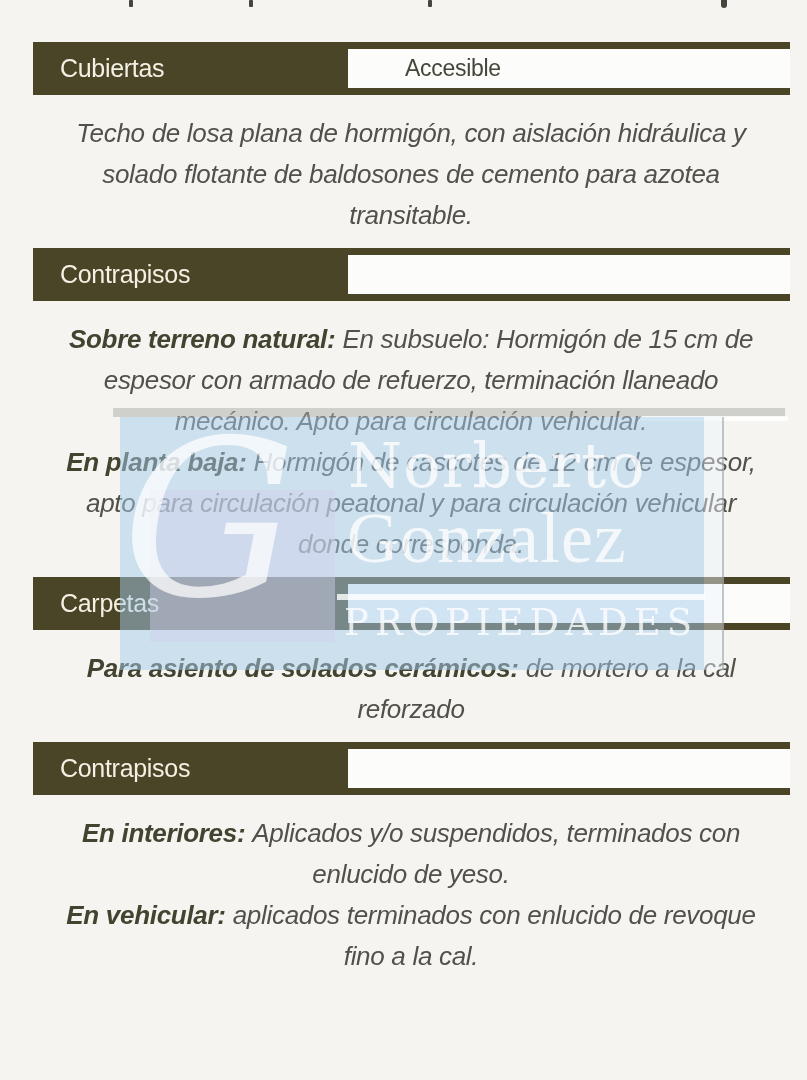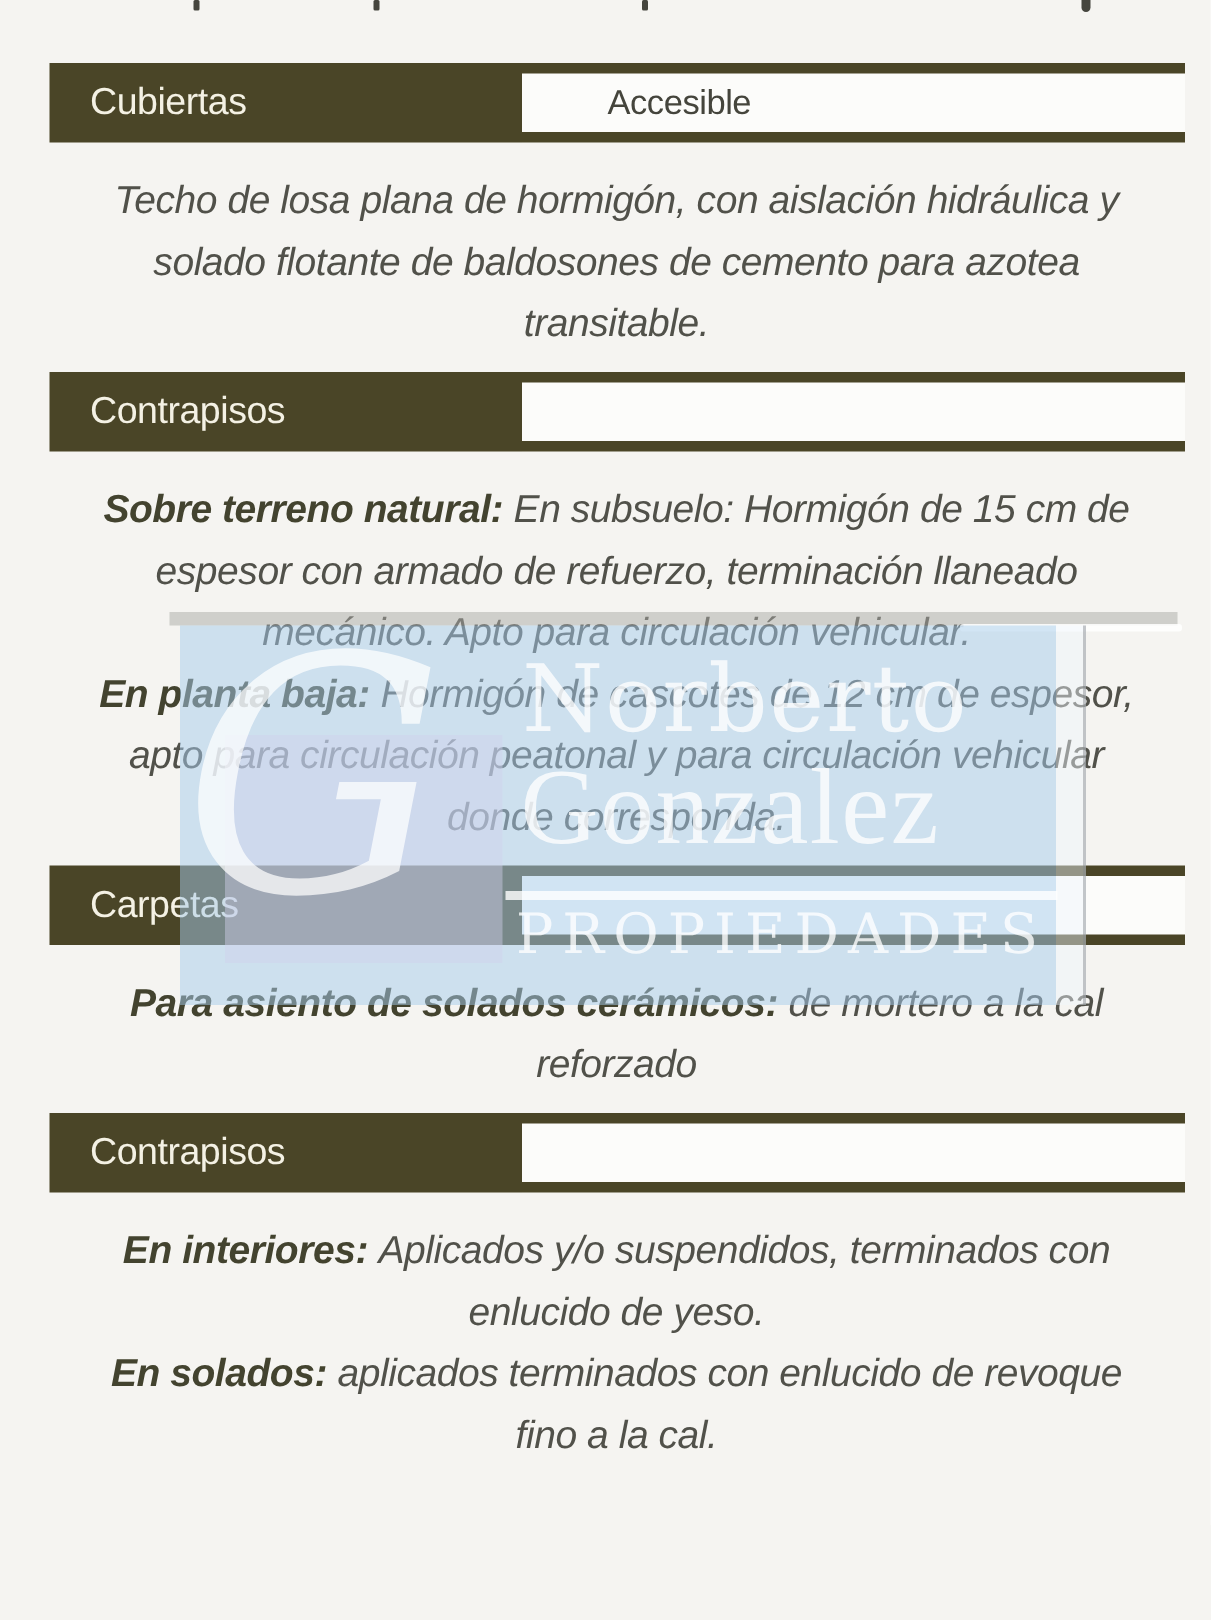--- a/index.html
+++ b/index.html
@@ -142,21 +142,21 @@
     <div class="bar">
       <div class="bar-left">
         <span>Contrapisos</span>
       </div>
       <div class="bar-right">
         <span></span>
       </div>
     </div>
     <div class="section-body">
       <p><strong>En interiores:</strong><span>Aplicados y/o suspendidos, terminados con enlucido de yeso.</span></p>
-      <p><strong>En solados:</strong><span>aplicados terminados con enlucido de revoque fino a la cal.</span></p>
+      <p><strong>En vehicular:</strong><span>aplicados terminados con enlucido de revoque fino a la cal.</span></p>
     </div>
 
   </div>
 
   <div class="wm-layer">
     <div class="wm-topstrip"></div>
     <div class="wm-topline"></div>
     <div class="wm-rightstrip"></div>
     <div class="wm-box">
       <div class="wm-monogram-card"></div>

